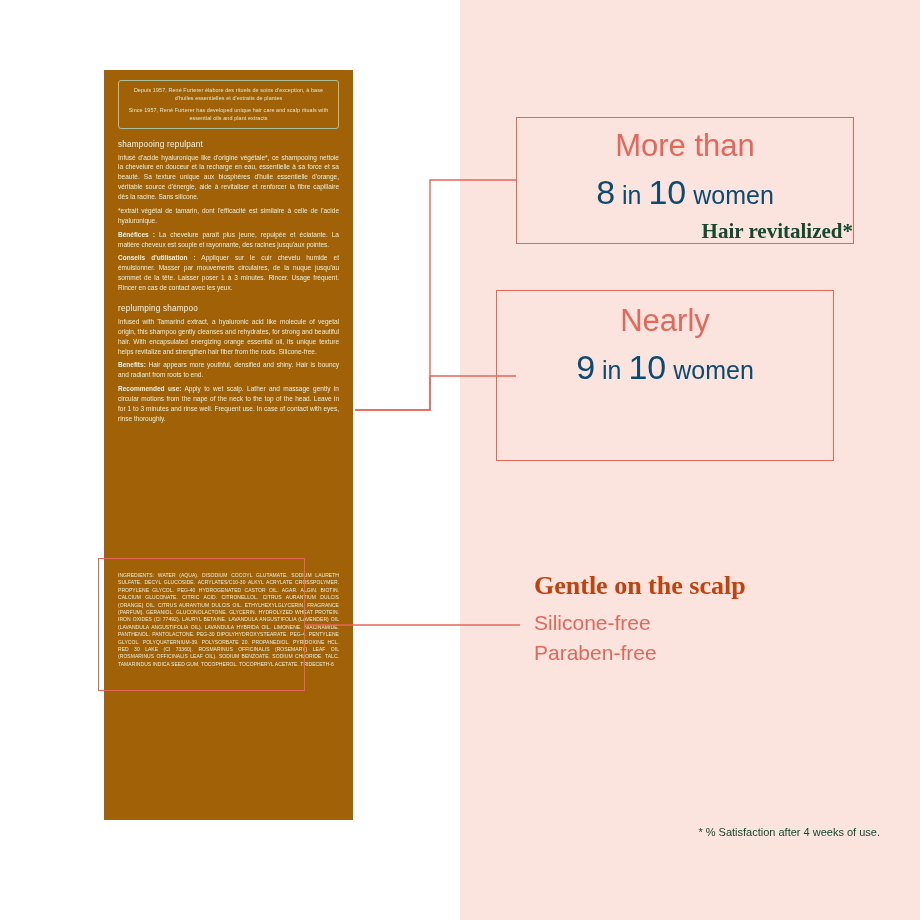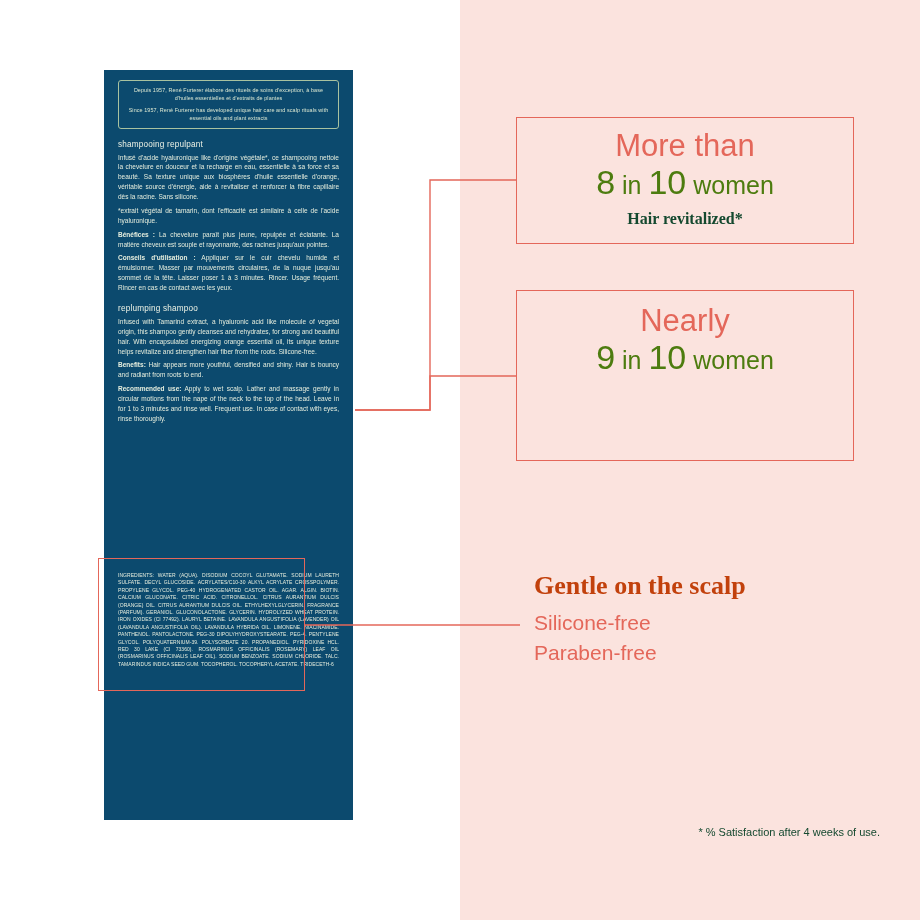--- a/index.html
+++ b/index.html
@@ -32,21 +32,21 @@
     width: 460px; height: 920px;
     background: #fbe3de;
   }
   
   .product-box {
     position: absolute;
     left: 104px;
     top: 70px;
     width: 249px;
     height: 750px;
-    background: #0c4a6e;
+    background: #a16207;
     box-sizing: border-box;
     padding: 0;
     overflow: hidden;
   }
   .box-inner {
     position: absolute;
     left: 14px;
     top: 10px;
     width: 221px;
   }
@@ -101,50 +101,51 @@
     box-sizing: border-box;
     text-align: center;
   }
   #callout-1 {
     left: 516px;
     top: 117px;
     width: 338px;
     height: 127px;
   }
   #callout-2 {
-    left: 516px;
+    left: 496px;
     top: 290px;
     width: 338px;
     height: 171px;
   }
   .stat-line1 {
     color: #e4675a;
     font-size: 31px;
     line-height: 1.0;
     margin-top: 12px;
     font-weight: normal;
   }
   .stat-line2 {
-    color: #4d7c0f;
+    color: #0c4a6e;
     font-size: 25px;
     line-height: 1.15;
-    margin-top: 2px;
+    margin-top: 12px;
     white-space: nowrap;
   }
   .stat-big {
     font-size: 34px;
     vertical-align: baseline;
   }
   .stat-sub {
     color: #14492f;
     font-family: "Liberation Serif", serif;
     font-weight: bold;
-    font-size: 16px;
+    font-size: 21px;
     line-height: 1.2;
     margin-top: 7px;
+    text-align: right;
   }
   #callout-2 .stat-line1 { margin-top: 14px; }
   #callout-2 .stat-sub { margin-top: 9px; }
   
   .leader {
     position: absolute;
     stroke: #e4675a;
     stroke-width: 1.4;
     fill: none;
   }

